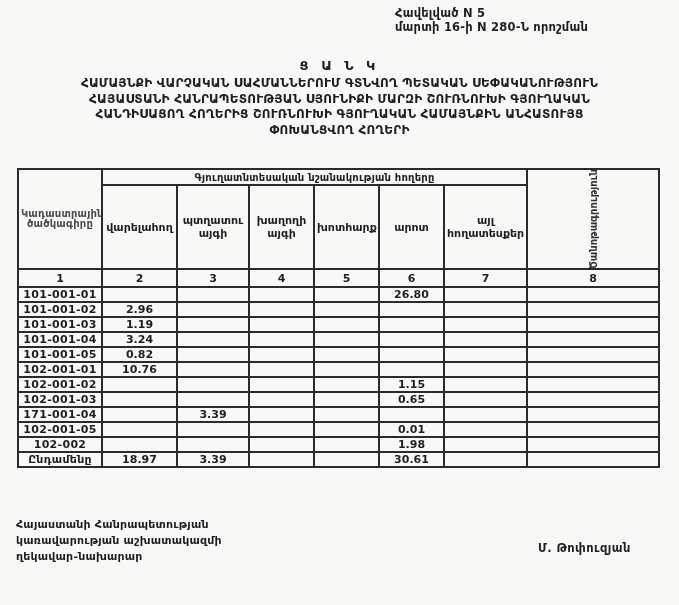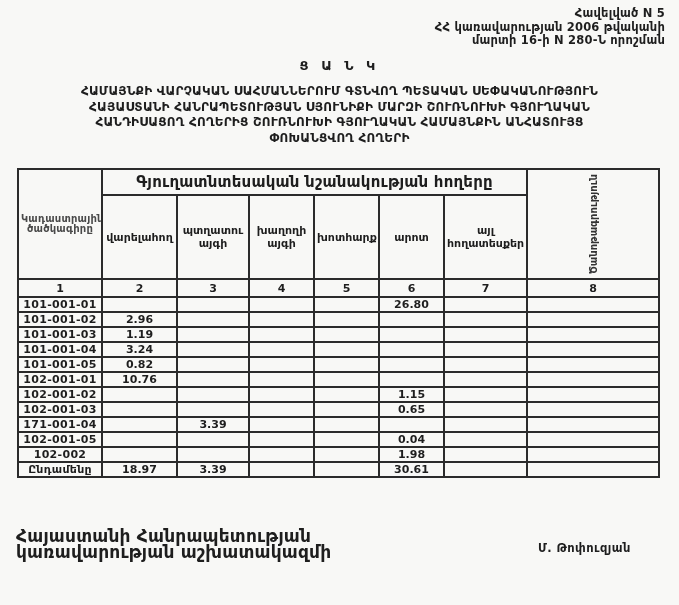--- a/index.html
+++ b/index.html
@@ -14,76 +14,75 @@
     font-family:"DejaVu Sans", sans-serif;
     background:var(--paper);
     color:var(--ink);
     overflow:hidden;
   }
   .page{position:relative;width:679px;height:605px;}
 
   
   .appendix{
     position:absolute;top:7px;right:14px;width:270px;
-    text-align:right;font-size:11.5px;font-weight:700;line-height:13.5px;
+    text-align:left;font-size:11.5px;font-weight:700;line-height:13.5px;
     letter-spacing:.2px;
   }
 
   
   .title-block{
     position:absolute;top:58px;left:0;width:679px;text-align:center;
   }
-  .title-heading{font-size:13px;font-weight:700;letter-spacing:4px;margin-bottom:11px;}
+  .title-heading{font-size:13px;font-weight:700;letter-spacing:4px;margin-bottom:3px;}
   .title-line{font-size:12px;font-weight:700;line-height:15.5px;letter-spacing:.2px;}
 
   
   .land-table{
     position:absolute;top:168px;left:17px;
     border-collapse:collapse;table-layout:fixed;
     width:641px;
   }
   .land-table th,.land-table td{
     border:2px solid var(--border);
     font-weight:700;text-align:center;vertical-align:middle;
     padding:0 2px;overflow:hidden;
   }
-  .group-header{font-size:15px;height:26px;letter-spacing:.2px;}
+  .group-header{font-size:10px;height:16px;letter-spacing:.2px;}
   .col-header{font-size:11px;line-height:13px;height:84px;}
   .code-header{
     font-size:10px;font-weight:600;color:var(--faded);line-height:10px;
     letter-spacing:.2px;
   }
   .remark-header{position:relative;}
   .remark-header .vert{
     position:absolute;left:50%;top:50%;
     transform:translate(-50%,-50%) rotate(-90deg);
     white-space:nowrap;font-size:10px;font-weight:700;color:#333;
   }
   .num-row td{font-size:11px;height:18px;font-weight:700;}
   .land-table tbody td{font-size:11px;height:15px;line-height:13px;}
   .land-table tbody td:first-child{letter-spacing:.3px;}
 
   
   .footer-left{
-    position:absolute;left:16px;top:528px;
-    font-size:17px;font-weight:700;line-height:16px;letter-spacing:.2px;
+    position:absolute;left:16px;top:517px;
+    font-size:11px;font-weight:700;line-height:16px;letter-spacing:.2px;
   }
   .signature{
     position:absolute;left:538px;top:541px;
     font-size:11.5px;font-weight:700;letter-spacing:.4px;
   }
 </style>
 </head>
 <body>
 
 <div class="page">
 
   <div class="appendix">
     <div class="appendix-line">Հավելված N 5</div>
-    <div class="appendix-line">ՀՀ կառավարության 2006 թվականի</div>
     <div class="appendix-line">մարտի 16-ի N 280-Ն որոշման</div>
   </div>
 
   <div class="title-block">
     <div class="title-heading">Ց Ա Ն Կ</div>
     <div class="title-line">ՀԱՄԱՅՆՔԻ ՎԱՐՉԱԿԱՆ ՍԱՀՄԱՆՆԵՐՈՒՄ ԳՏՆՎՈՂ ՊԵՏԱԿԱՆ ՍԵՓԱԿԱՆՈՒԹՅՈՒՆ</div>
     <div class="title-line">ՀԱՅԱՍՏԱՆԻ ՀԱՆՐԱՊԵՏՈՒԹՅԱՆ ՍՅՈՒՆԻՔԻ ՄԱՐԶԻ ՇՈՒՌՆՈՒԽԻ ԳՅՈՒՂԱԿԱՆ</div>
     <div class="title-line">ՀԱՆԴԻՍԱՑՈՂ ՀՈՂԵՐԻՑ ՇՈՒՌՆՈՒԽԻ ԳՅՈՒՂԱԿԱՆ ՀԱՄԱՅՆՔԻՆ ԱՆՀԱՏՈՒՅՑ</div>
     <div class="title-line">ՓՈԽԱՆՑՎՈՂ ՀՈՂԵՐԻ</div>
   </div>
@@ -216,21 +215,21 @@
           <td></td>
           <td></td>
           <td></td>
         </tr>
         <tr>
           <td>102-001-05</td>
           <td></td>
           <td></td>
           <td></td>
           <td></td>
-          <td>0.04</td>
+          <td>0.01</td>
           <td></td>
           <td></td>
         </tr>
         <tr>
           <td>102-002</td>
           <td></td>
           <td></td>
           <td></td>
           <td></td>
           <td>1.98</td>
@@ -246,17 +245,18 @@
           <td>30.61</td>
           <td></td>
           <td></td>
         </tr>
       </tbody>
   </table>
 
   <div class="footer-left">
     <div>Հայաստանի Հանրապետության</div>
     <div>կառավարության աշխատակազմի</div>
+    <div>ղեկավար-նախարար</div>
   </div>
 
   <div class="signature">Մ. Թոփուզյան</div>
 
 </div>
 
 </body></html>

